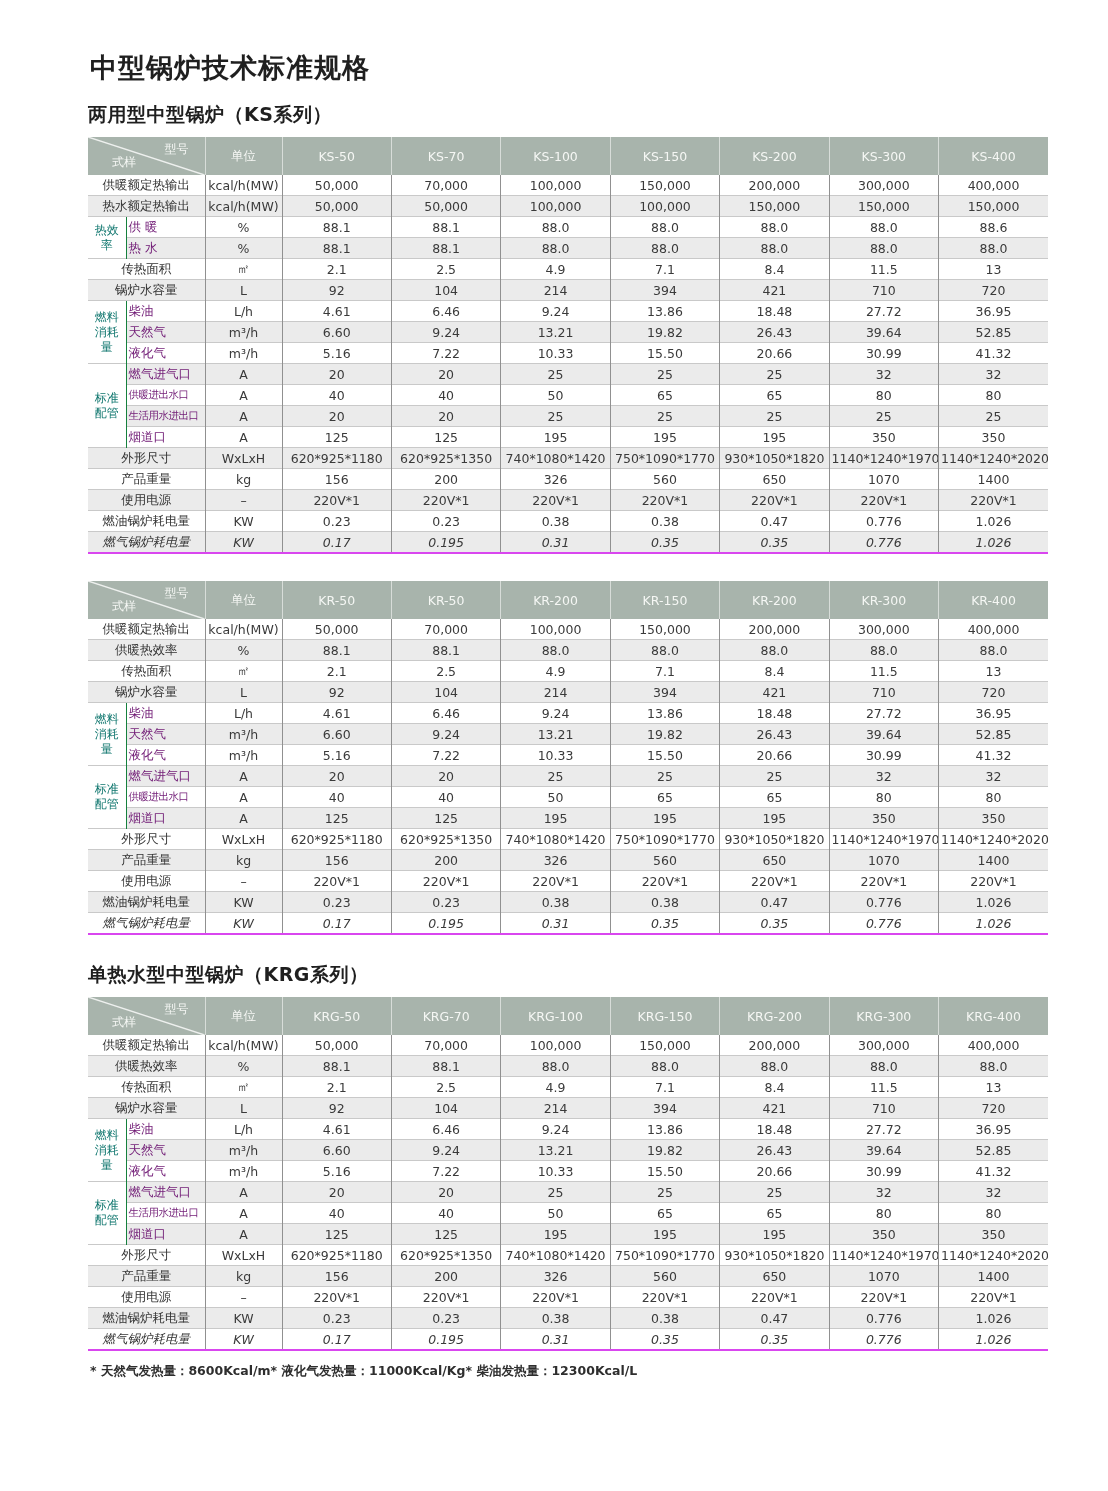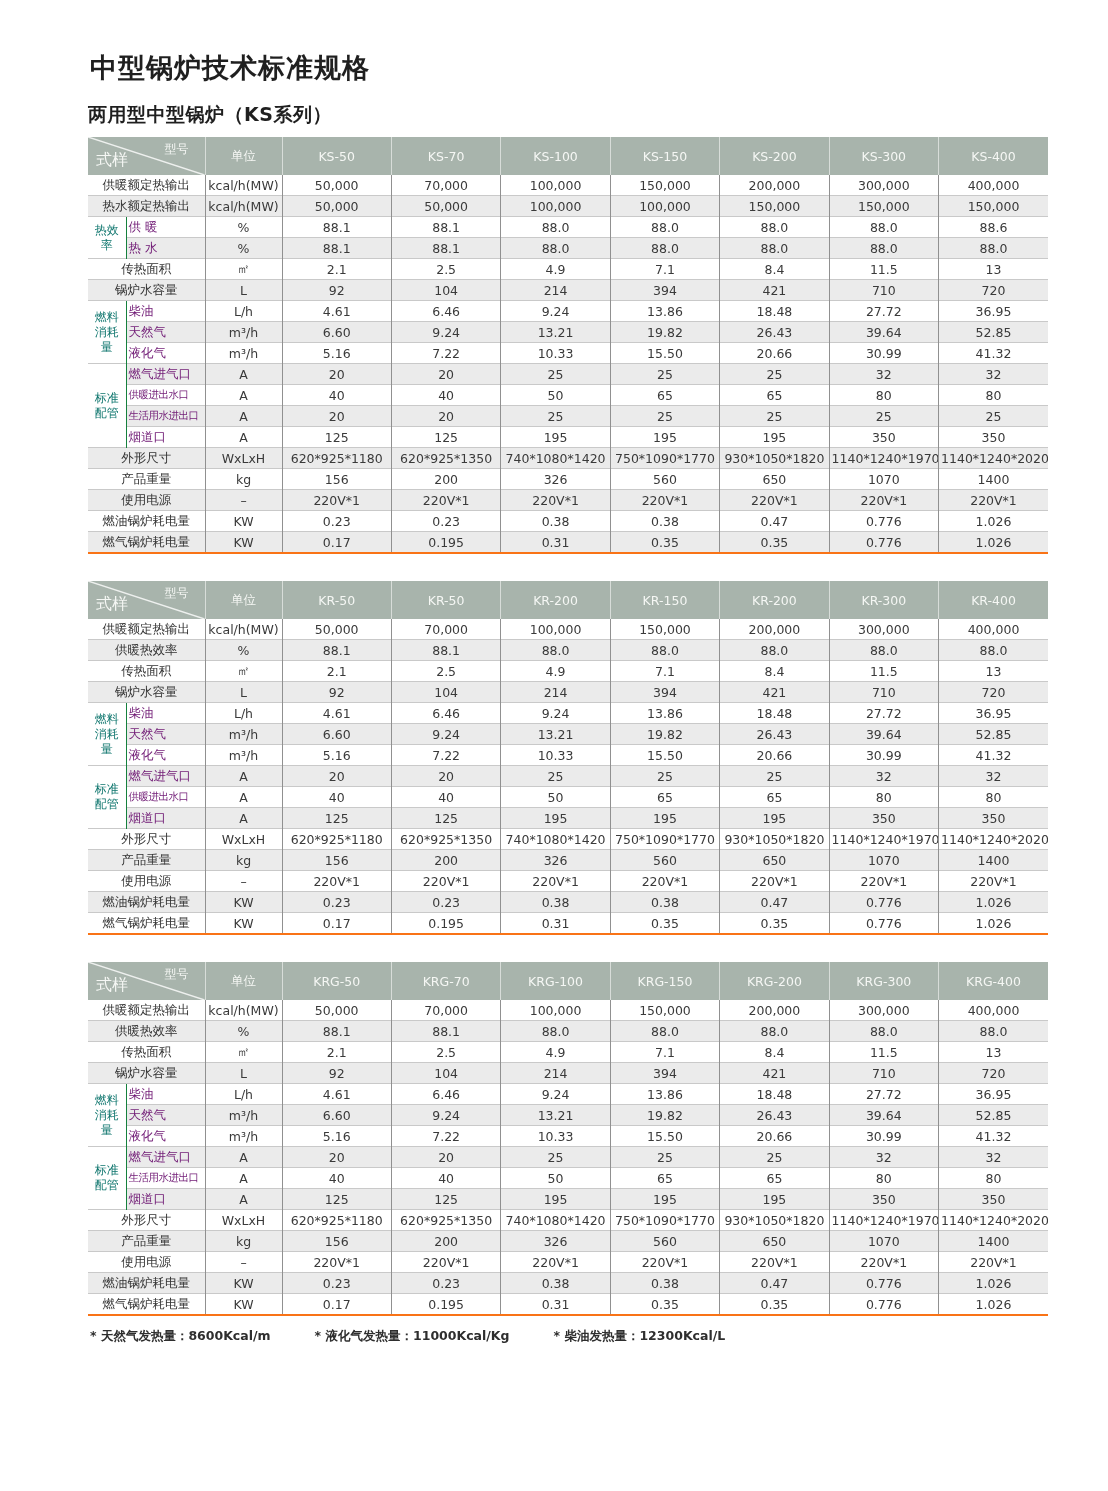--- a/index.html
+++ b/index.html
@@ -23,38 +23,38 @@
     border-collapse:collapse;table-layout:fixed;width:960px;
   }
   table.spec-table thead th{
     background:#a8b4ac;color:#f5f7f4;font-weight:normal;
     font-size:12.5px;height:38px;padding:0;
   }
   table.spec-table thead th + th{border-left:1px solid rgba(255,255,255,0.55);}
   th.corner{position:relative;}
   .corner svg.diag{position:absolute;left:0;top:0;width:100%;height:100%;}
   .corner .c-tr{position:absolute;top:4px;right:16px;font-size:12px;}
-  .corner .c-bl{position:absolute;bottom:4px;left:8px;font-size:16px;}
+  .corner .c-bl{position:absolute;bottom:4px;left:24px;font-size:12px;}
   table.spec-table tbody td{
     height:20px;padding:0 2px;text-align:center;vertical-align:middle;
     font-size:12.5px;color:#3a3a3a;border-top:1px solid #c9c9c9;
     white-space:nowrap;overflow:hidden;background:#ffffff;
   }
   table.spec-table tbody tr:first-child td{border-top:none;}
   table.spec-table tbody tr.alt > td{background:#ebebeb;}
   table.spec-table tbody td.group{background:#ffffff !important;
     font-size:12px;color:#0f766e;line-height:1.25;white-space:normal;padding:0 3px;}
   table.spec-table tbody td.sublabel{border-left:1px solid #15803d;text-align:left;color:#701a75;}
   table.spec-table tbody td.rowlabel{color:#333;}
   table.spec-table tbody td.unit{border-left:1px solid #909090;border-right:1px solid #909090;}
   table.spec-table tbody td.value{border-left:1px solid #909090;}
   table.spec-table tbody td.small{font-size:10.5px;letter-spacing:-0.5px;}
-  table.spec-table tbody tr:last-child td{border-bottom:2px solid #f97316;}
+  table.spec-table tbody tr:last-child td{border-bottom:2px solid #d946ef;font-style:italic;}
   .footnote{
-    margin:12px 0 0 2px;display:flex;gap:44px;
+    margin:12px 0 0 2px;display:flex;
     font-size:12.5px;font-weight:bold;color:#2e2e2e;
   }
 </style>
 </head>
 <body>
 
 <div class="page">
   <h1 class="page-title">中型锅炉技术标准规格</h1>
   <div id="sections">
       <section class="spec-section">
@@ -494,20 +494,21 @@
               <td class="value">0.31</td>
               <td class="value">0.35</td>
               <td class="value">0.35</td>
               <td class="value">0.776</td>
               <td class="value">1.026</td>
             </tr>
           </tbody>
         </table>
       </section>
       <section class="spec-section">
+        <h2 class="section-title">单热水型中型锅炉（KRG系列）</h2>
         <table class="spec-table">
           <colgroup>
             <col style="width: 38px;">
             <col style="width: 79px;">
             <col style="width: 77px;">
             <col>
             <col>
             <col>
             <col>
             <col>

